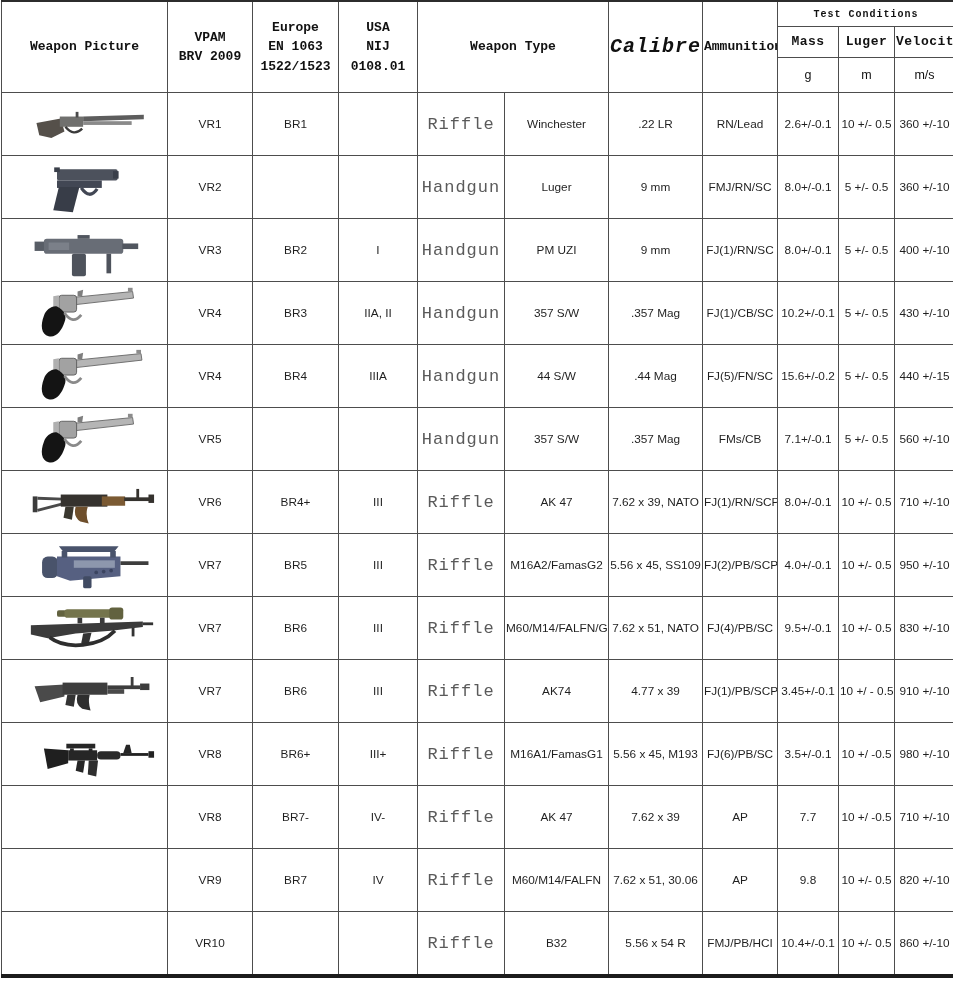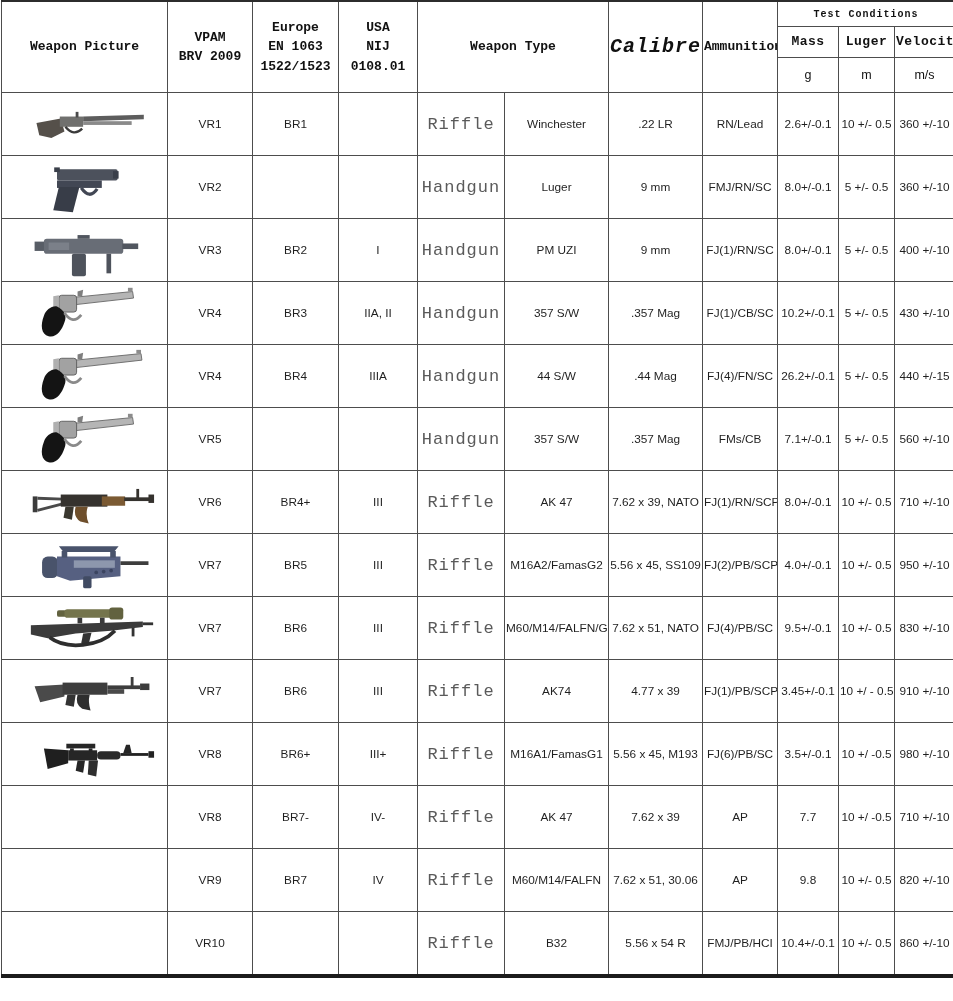--- a/index.html
+++ b/index.html
@@ -218,22 +218,22 @@
     <path d="M58,30 q9,13 18,2" stroke="#8a8a8a" stroke-width="3" fill="none"></path>
   </svg>
 </div>
     </td>
     <td>VR4</td>
     <td>BR4</td>
     <td>IIIA</td>
     <td class="type-cell">Handgun</td>
     <td>44 S/W</td>
     <td>.44 Mag</td>
-    <td>FJ(4)/FN/SC</td>
-    <td>26.2+/-0.1</td>
+    <td>FJ(5)/FN/SC</td>
+    <td>15.6+/-0.2</td>
     <td>5 +/- 0.5</td>
     <td>440 +/-15</td>
   </tr>
 
   <tr>
     <td class="pic-cell">
       <div class="pic-holder">
   <svg viewBox="0 0 160 60" width="150" height="56" xmlns="http://www.w3.org/2000/svg">
     <polygon points="70,13 131,7 132,14 70,21" fill="#b5b5b5" stroke="#6a6a6a" stroke-width="1"></polygon>
     <polygon points="126,3 131,3 131,7 126,7" fill="#8c8c8c"></polygon>

